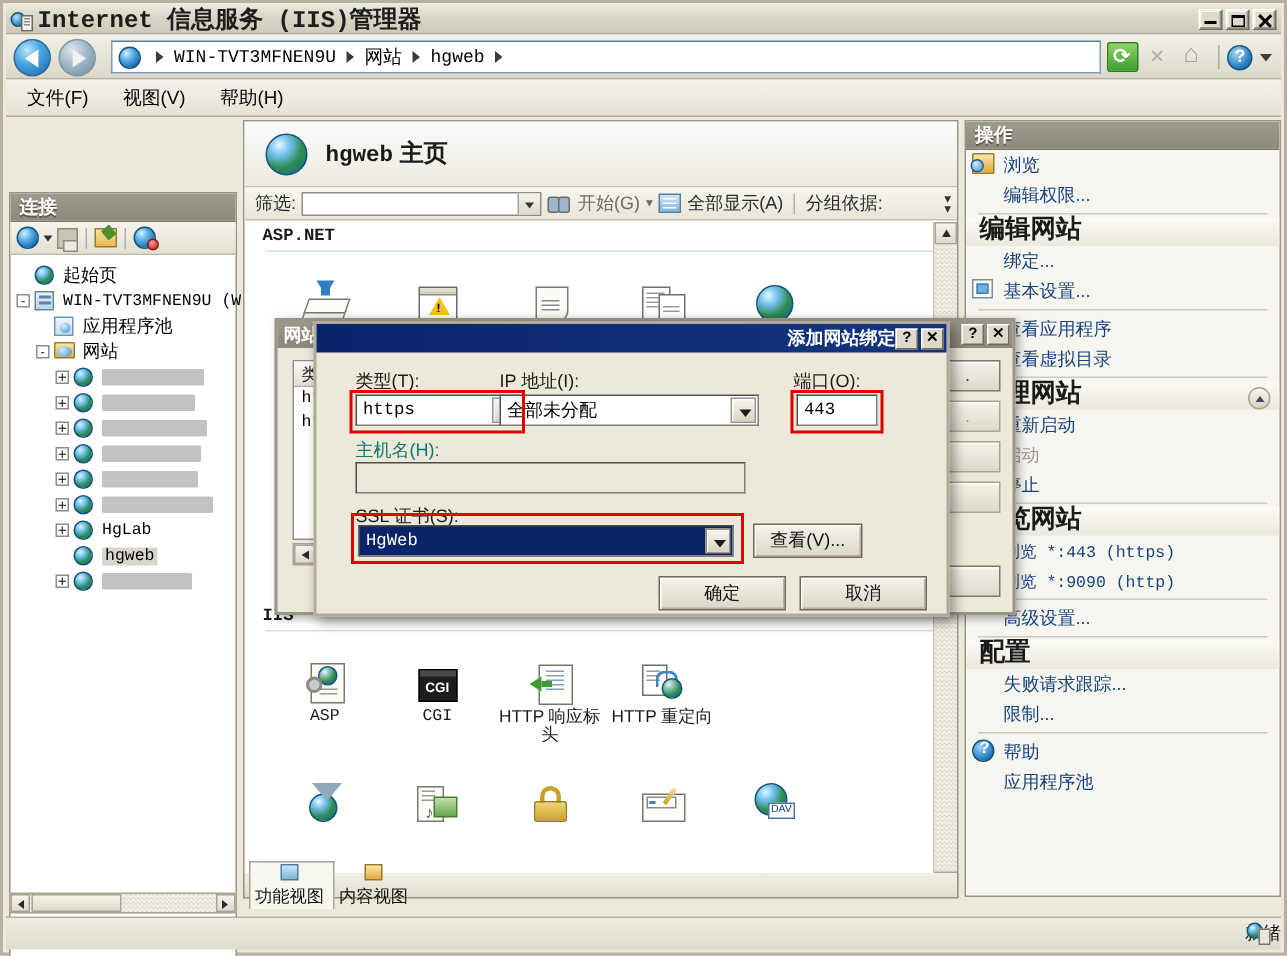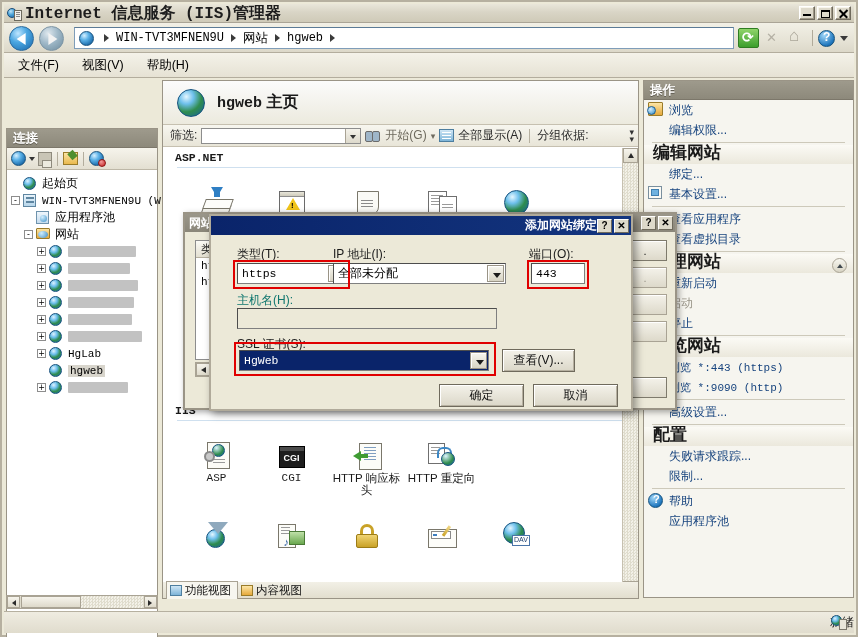--- a/index.html
+++ b/index.html
@@ -300,21 +300,21 @@
   .g-dav .gl{position:absolute;left:0;top:0;width:22px;height:22px;border-radius:50%;background:radial-gradient(circle at 32% 26%,#e4f6ff,#6ec0ec 28%,#2f8c4e 58%,#15639e);border:1px solid #14527f;box-sizing:border-box;}
   .g-dav .bx{position:absolute;left:9px;top:13px;width:18px;height:11px;background:#fff;border:1px solid #4a74a8;box-sizing:border-box;}
   .g-dav .bx::after{content:"DAV";position:absolute;left:1px;top:0px;font-size:7px;color:#1c3f6e;font-family:"Liberation Sans",sans-serif;}
 
   .viewtabs{
     position:absolute;left:160px;top:580px;width:477px;height:17px;
     background:linear-gradient(to bottom,#f2f0e6,#e2dece);
     border:1px solid #9a9486;border-top:none;box-sizing:border-box;
     display:flex;align-items:center;gap:0;padding-left:3px;
   }
-  .vtab{display:flex;align-items:center;gap:3px;padding:1px 6px 1px 3px;font-size:11.5px;color:#111;}
+  .vtab{display:flex;align-items:center;gap:3px;padding:1px 6px 1px 3px;font-size:11.5px;color:#111;flex-direction:column;}
   .vtab.active{background:#f7f6ef;border:1px solid #a9a394;border-bottom:none;}
   .vt-ic{width:12px;height:11px;background:linear-gradient(to bottom,#cfe6f5,#7db4d8);border:1px solid #4d7e9f;box-sizing:border-box;}
   .vt-ic.folder{background:linear-gradient(to bottom,#fde6a6,#e5a93c);border-color:#9a7b29;}
 
   
   .pane-act{
     position:absolute;left:641px;top:78px;width:211px;height:518px;
     background:#f6f5ef;border:1px solid #9a9486;box-sizing:border-box;overflow:hidden;
   }
   .act-body{padding:0;}

